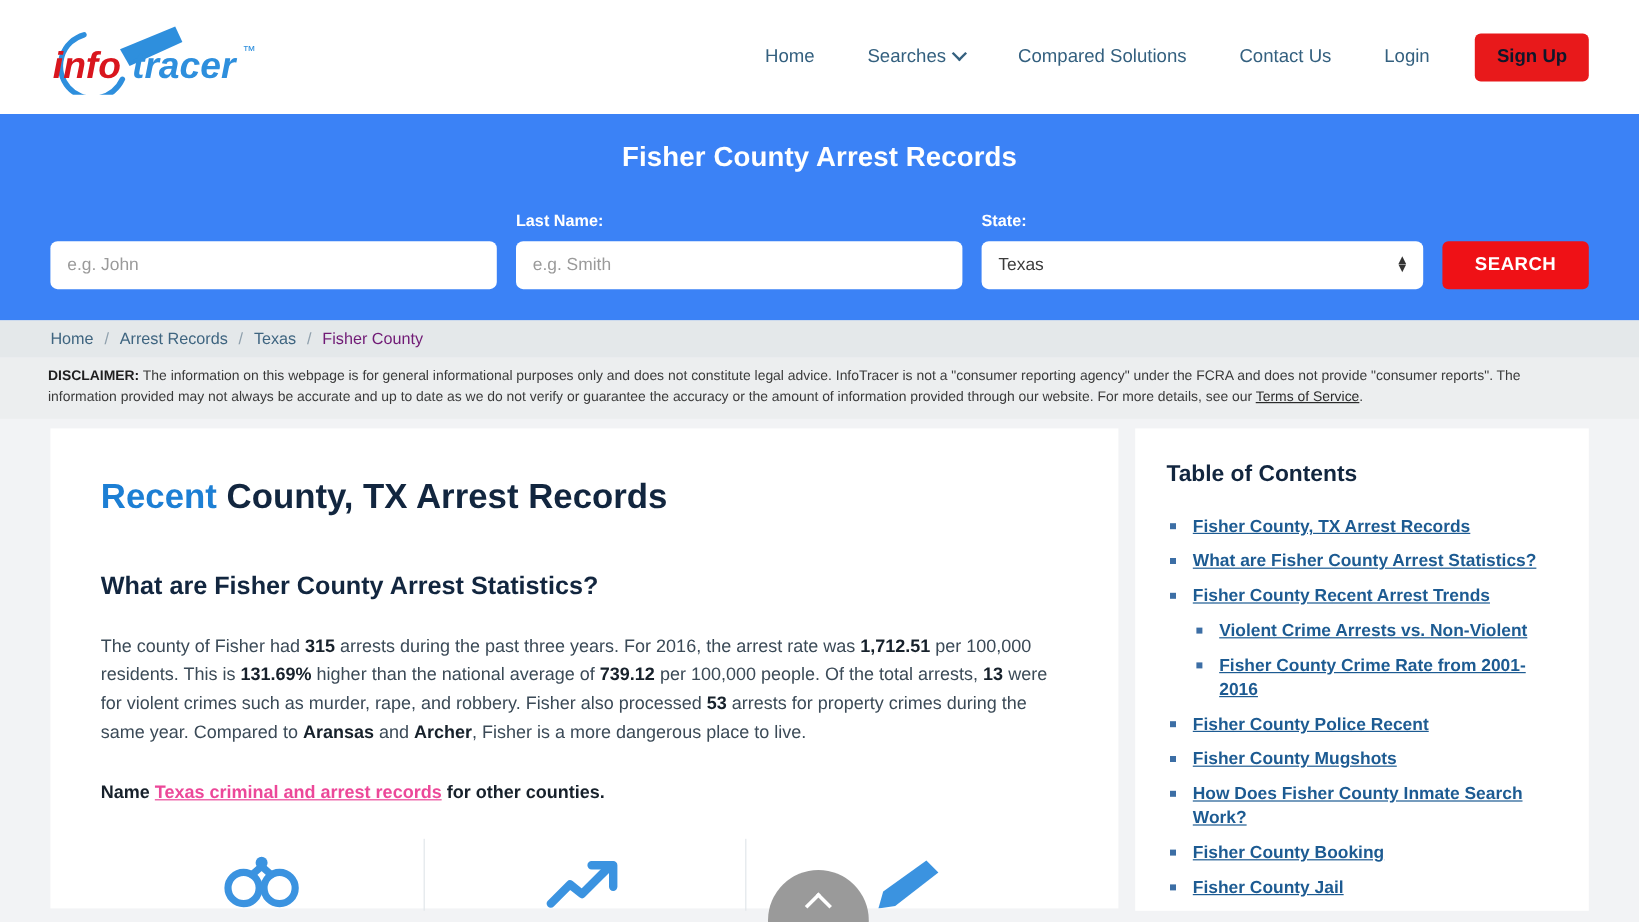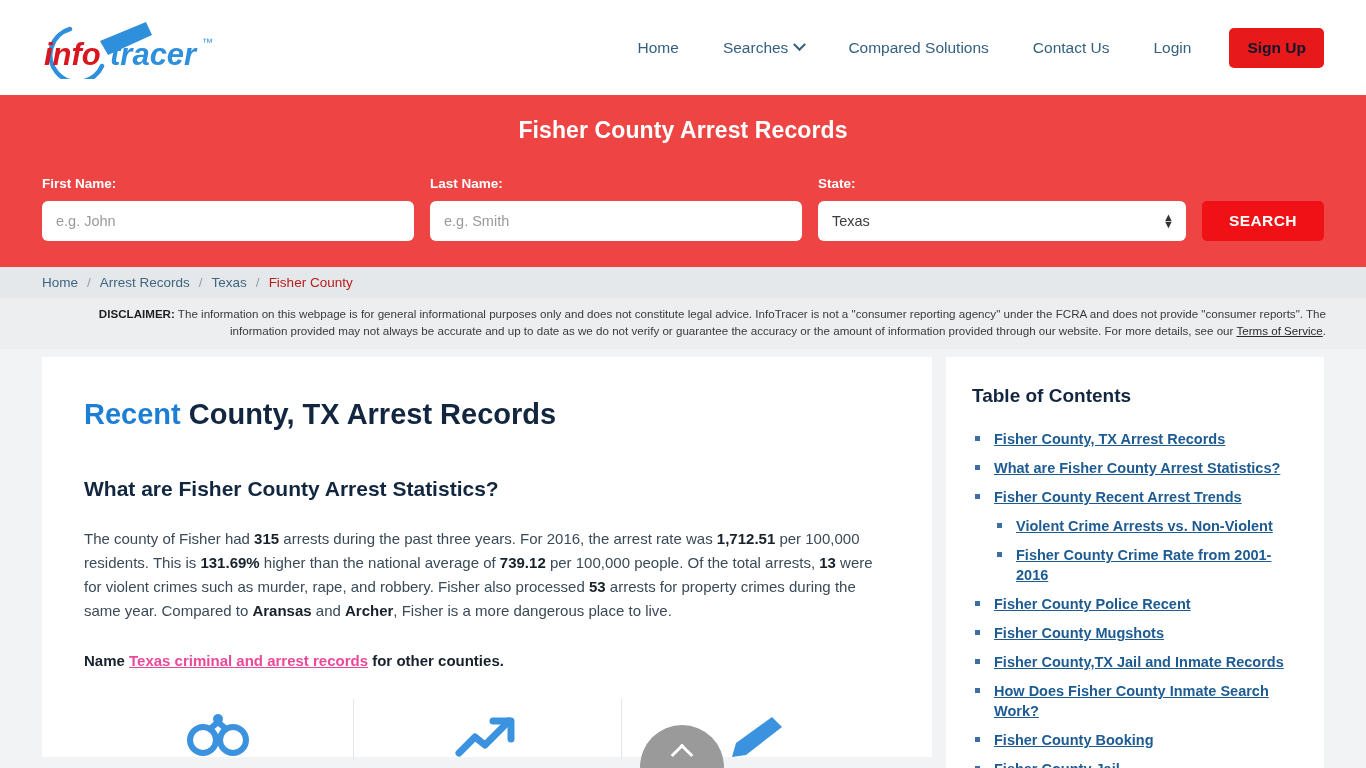--- a/index.html
+++ b/index.html
@@ -56,21 +56,21 @@
     border: none;
     border-radius: 5px;
     padding: 11px 18px;
     margin-left: 16px;
     cursor: pointer;
     white-space: nowrap;
   }
 
   
   .hero {
-    background: #ef4444;
+    background: #3b82f6;
     padding: 22px 42px 26px 42px;
   }
   .hero-title {
     text-align: center;
     color: #ffffff;
     font-size: 23px;
     font-weight: bold;
     margin: 0 0 32px 0;
     letter-spacing: .1px;
   }
@@ -137,31 +137,31 @@
   .crumbbar {
     background: #e4e8ea;
     padding: 8px 42px;
     font-size: 13.5px;
     color: #4c6a80;
     display: flex;
     align-items: center;
     gap: 0px;
   }
   .crumb { color: #3f6580; cursor: pointer; }
-  .crumb.last { color: #b91c1c; cursor: default; }
+  .crumb.last { color: #701a75; cursor: default; }
   .crumb-sep { color: #8fa0ad; margin: 0 9px; }
 
   
   .disclaimer {
     background: #eceeef;
     padding: 8px 40px 10px 40px;
     font-size: 11.6px;
     line-height: 16.5px;
     color: #3a3a3a;
-    text-align: right;
+    text-align: left;
   }
   .disclaimer b { color: #1f1f1f; }
   .disclaimer a { color: #2b2b2b; text-decoration: underline; }
 
   
   .page {
     display: flex;
     gap: 14px;
     padding: 8px 42px 0 42px;
     align-items: flex-start;
@@ -322,21 +322,20 @@
     </div>
     <button class="signup-btn">Sign Up</button>
   </nav>
 </div>
 
 <div class="hero">
   <h2 class="hero-title">Fisher County Arrest Records</h2>
 
   <div class="search-row">
     <div class="field first">
-      <label class="field-label">First Name:</label>
       <input type="text" placeholder="e.g. John" style="">
     </div>
 
     <div class="field last">
       <label class="field-label">Last Name:</label>
       <input type="text" placeholder="e.g. Smith" style="">
     </div>
 
     <div class="field state">
       <label class="field-label">State:</label>
@@ -405,21 +404,20 @@
   <aside class="toc">
     <h3>Table of Contents</h3>
     <ul>
       <li><a href="#">Fisher County, TX Arrest Records</a></li>
       <li><a href="#">What are Fisher County Arrest Statistics?</a></li>
       <li><a href="#">Fisher County Recent Arrest Trends</a></li>
       <li class="sub"><a href="#">Violent Crime Arrests vs. Non-Violent</a></li>
       <li class="sub"><a href="#">Fisher County Crime Rate from 2001-2016</a></li>
       <li><a href="#">Fisher County Police Recent</a></li>
       <li><a href="#">Fisher County Mugshots</a></li>
-      <li><a href="#">Fisher County,TX Jail and Inmate Records</a></li>
       <li><a href="#">How Does Fisher County Inmate Search Work?</a></li>
       <li><a href="#">Fisher County Booking</a></li>
       <li><a href="#">Fisher County Jail</a></li>
     </ul>
   </aside>
 </div>
 
 <button class="scroll-top" aria-label="Scroll to top">
   <span class="caret"></span>
 </button>

